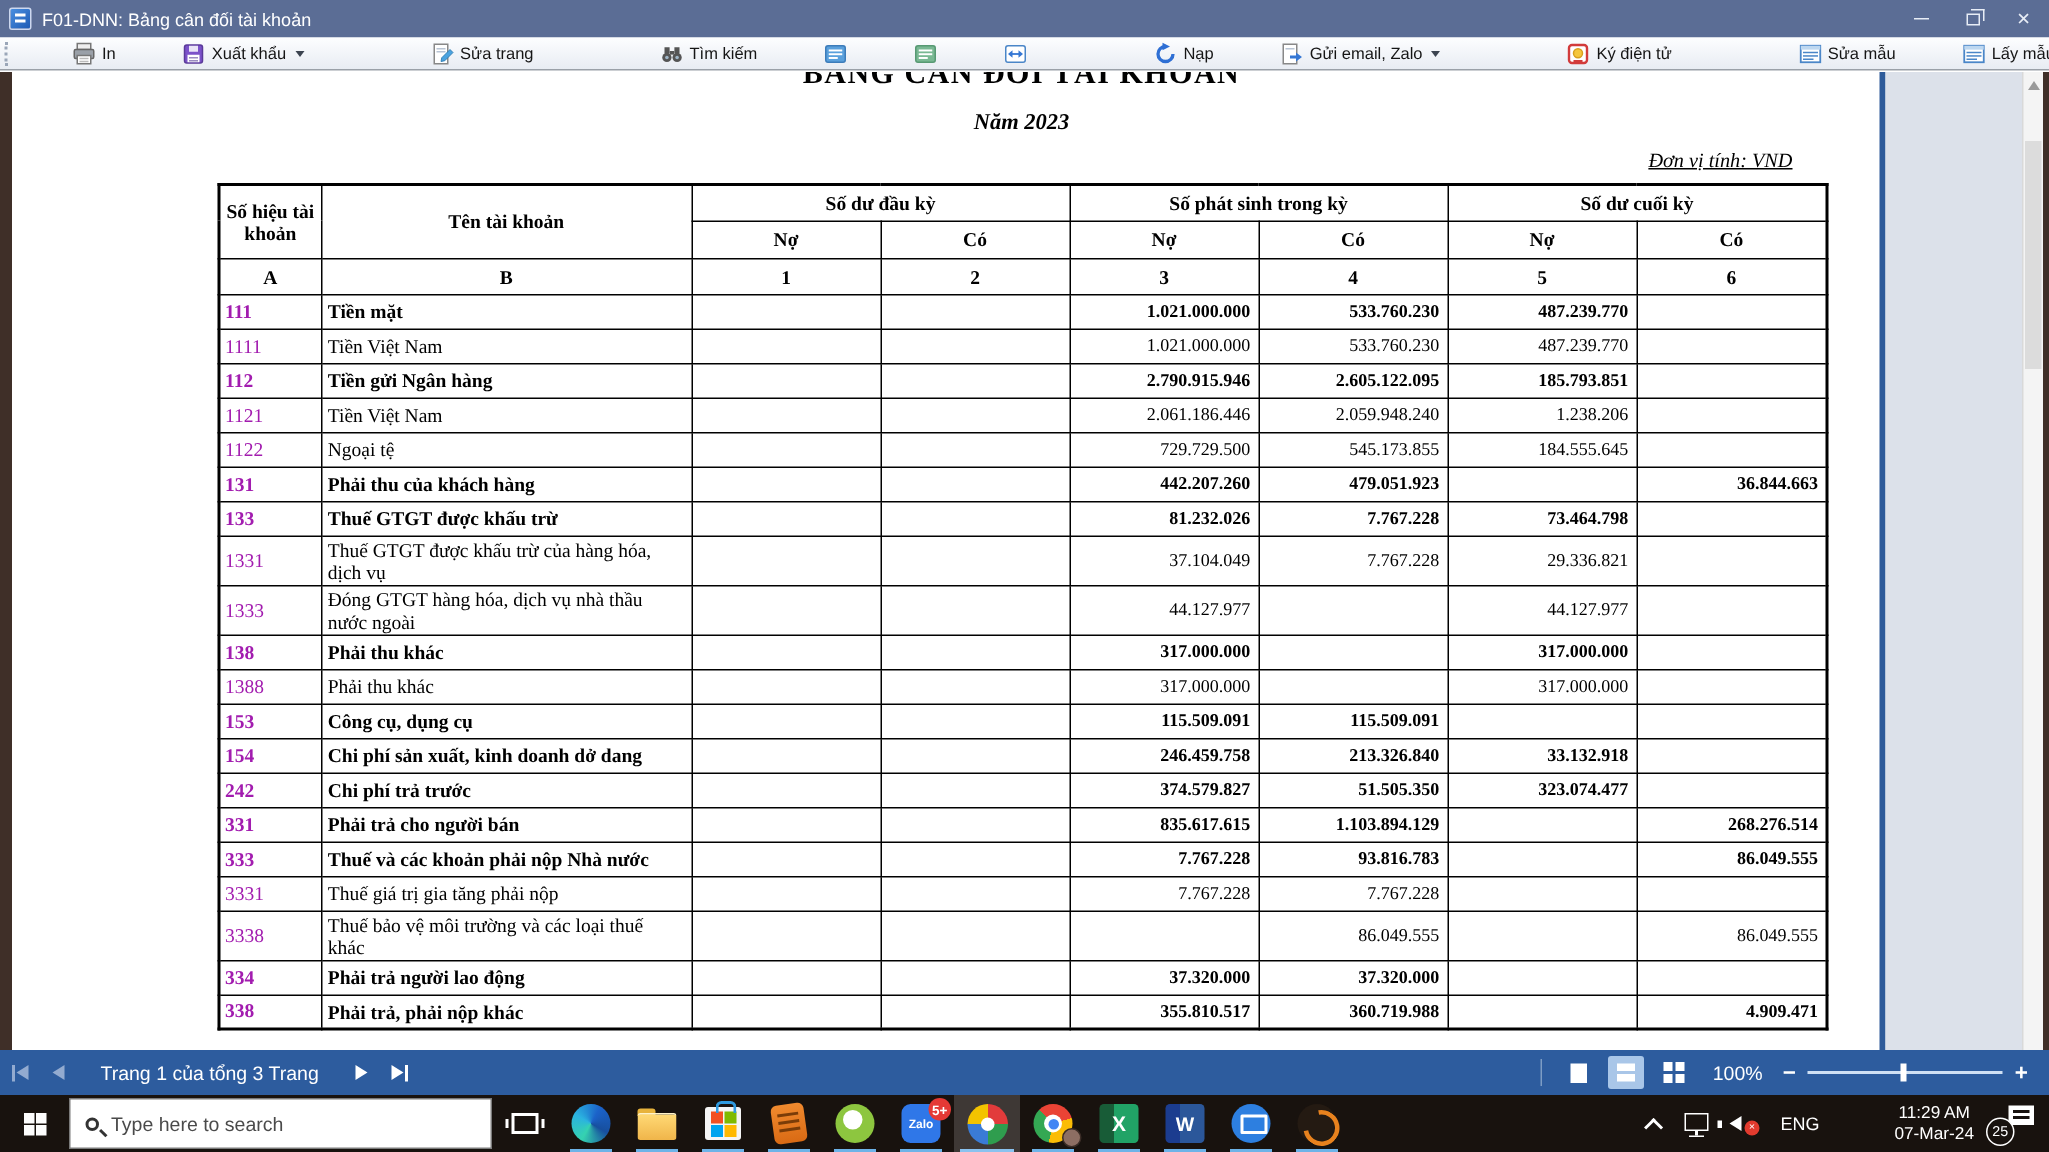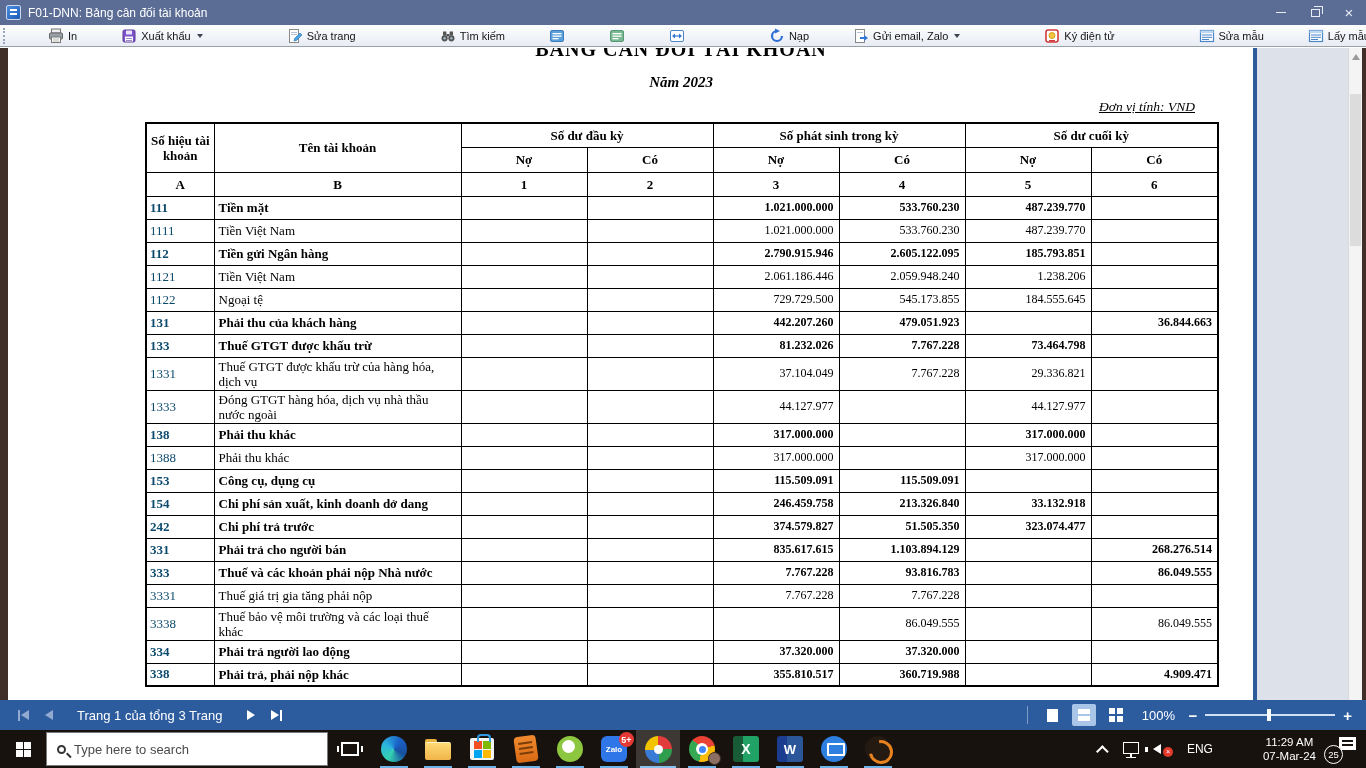--- a/index.html
+++ b/index.html
@@ -57,29 +57,29 @@
   .doc-unit { position:absolute; top:51px; left:137px; width:1050px; text-align:right;
               font-size:13.5px; font-style:italic;text-decoration:underline; }
 
   table.acc { position:absolute; top:74px; left:137px; border-collapse:collapse;
               border:2px solid #000; table-layout:fixed; width:1072px; }
   table.acc th, table.acc td { border:1px solid #000; overflow:hidden; }
   table.acc th { font-weight:bold; font-size:13px; text-align:center; vertical-align:middle; line-height:15px; }
   .hrow1 th { height:24px; }
   .hrow2 th { height:25px; }
   .hrow3 th { height:24px; }
-  td.code { color:#0c4a6e; font-size:13px; padding:1px 3px; vertical-align:middle; }
+  td.code { color:#a21caf; font-size:13px; padding:1px 3px; vertical-align:middle; }
   td.name { font-size:13px; padding:1px 4px; vertical-align:middle; line-height:15px; }
   td.num  { font-size:12px; text-align:right; padding:1px 5px; vertical-align:middle; }
   tr.acc-row td { height:23px; }
   tr.acc-row.b td { font-weight:bold; }
 
   
   .statusbar { position:absolute; top:700px; left:0; right:0; height:30px; background:#2d5c9e;
-               display:flex; align-items:center; color:#fff; font-size:13px;padding-left:10px; }
+               display:flex; align-items:center; color:#fff; font-size:13px; }
   .nav { display:flex; align-items:center; gap:1px; padding:0 8px; height:100%; }
   .nav.dim { color:#93abd0; }
   .tri-l { width:0; height:0; border-top:5px solid transparent; border-bottom:5px solid transparent;
            border-right:8px solid currentColor; }
   .tri-r { width:0; height:0; border-top:5px solid transparent; border-bottom:5px solid transparent;
            border-left:8px solid currentColor; }
   .nav-bar { width:2px; height:11px; background:currentColor; }
   .page-label { padding:0 16px; }
   .sb-right { margin-left:auto; display:flex; align-items:center; gap:8px; padding-right:14px; }
   .sb-vsep { width:1px; height:18px; background:#7d9cc4; margin-right:4px; }

